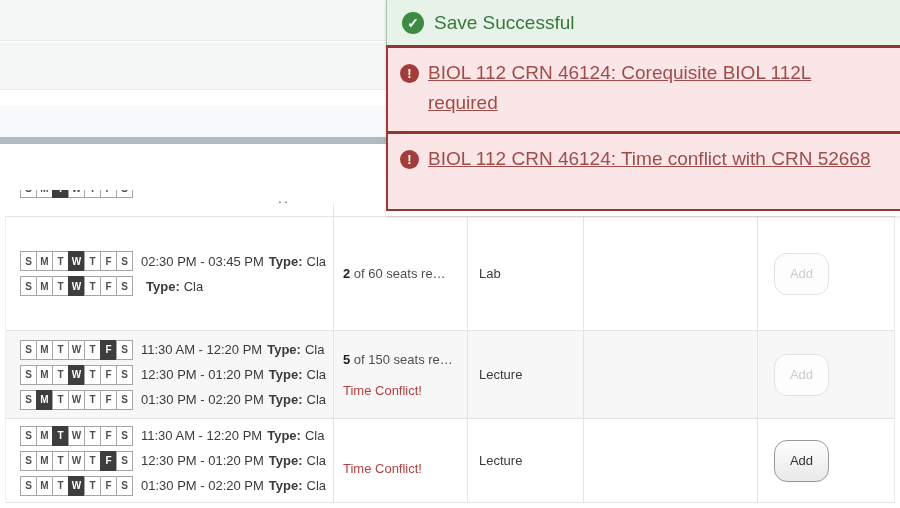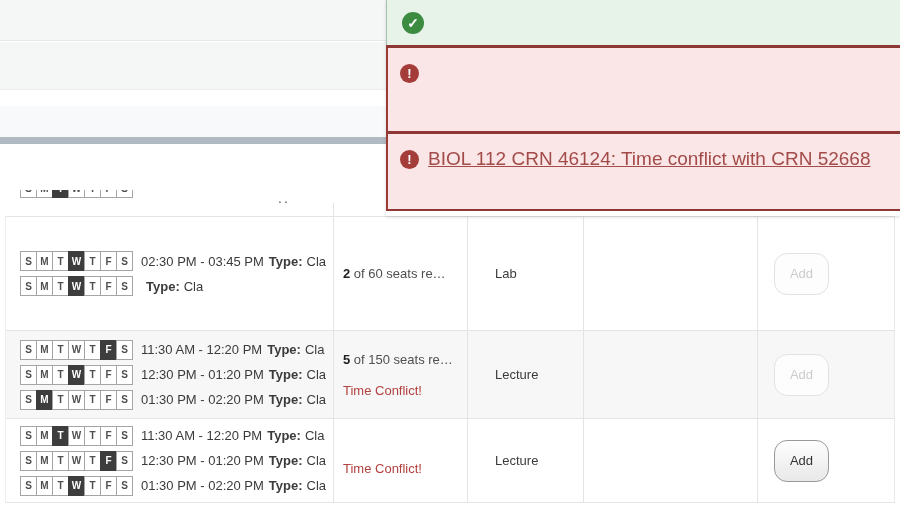--- a/index.html
+++ b/index.html
@@ -29,21 +29,21 @@
     background:#fff;
   }
   .t-row { display:flex; border-bottom:1px solid #e4e4e4; }
   .t-row.alt { background:#f7f7f7; }
   .row-1 { height:114px; }
   .row-2 { height:88px; }
   .row-3 { height:84px; }
   .cell { overflow:hidden; display:flex; flex-direction:column; justify-content:center; }
   .c-meet  { width:327px; padding-left:14px; gap:3px; }
   .c-seats { width:134px; border-left:1px solid #e4e4e4; padding-left:9px; font-size:13px; color:#4f4f4f;justify-content:center; }
-  .c-type  { width:116px; border-left:1px solid #e4e4e4; padding-left:27px; font-size:13px; color:#3b3b3b; }
+  .c-type  { width:116px; border-left:1px solid #e4e4e4; padding-left:11px; font-size:13px; color:#3b3b3b; }
   .c-empty { width:174px; border-left:1px solid #e4e4e4; }
   .c-add   { flex:1; border-left:1px solid #e4e4e4; padding-left:16px; }
 
   .meeting-line { display:flex; align-items:center; white-space:nowrap; height:22px; }
   .day-selector { display:inline-flex; margin-right:8px; flex-shrink:0; }
   .day-cell {
     width:17px; height:20px; margin-left:-1px;
     border:1px solid #a5a5a5; background:#fff; color:#4f4f4f;
     font-size:10px; font-weight:bold;
     display:inline-flex; align-items:center; justify-content:center;
@@ -279,21 +279,23 @@
     <div class="cell c-empty"></div>
     <div class="cell c-add">
       <button class="add-btn">Add</button>
     </div>
   </div>
 </div>
 
 <div class="notif-panel">
   <div class="notif-success">
     <span class="success-icon">✓</span>
+    <span class="notif-success-label">Save Successful</span>
   </div>
   <div class="notif-error err-1">
     <span class="error-icon">!</span>
+    <a class="error-link">BIOL 112 CRN 46124: Corequisite BIOL 112L required</a>
   </div>
   <div class="notif-error err-2">
     <span class="error-icon">!</span>
     <a class="error-link">BIOL 112 CRN 46124: Time conflict with CRN 52668</a>
   </div>
 </div>
 
 </body></html>

